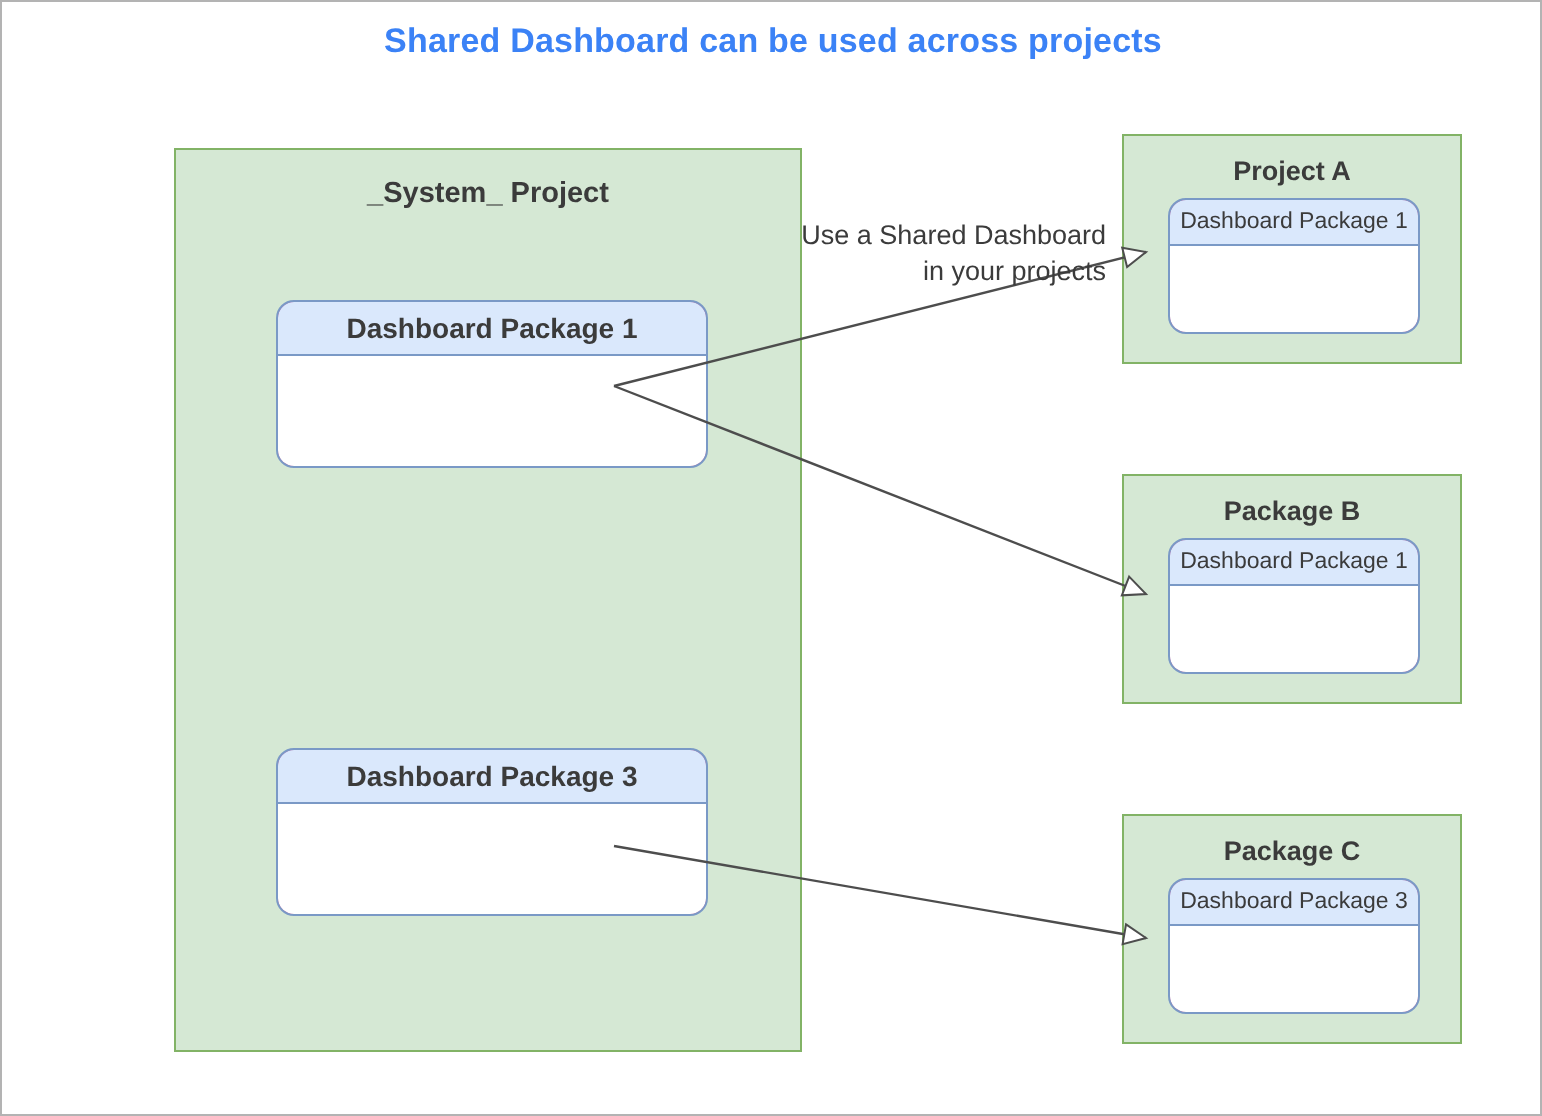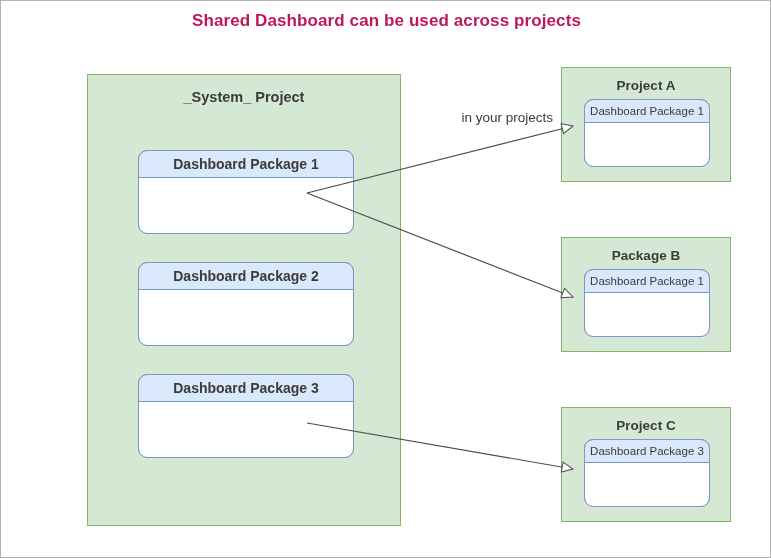--- a/index.html
+++ b/index.html
@@ -18,21 +18,21 @@
     font-family: "Liberation Sans", sans-serif;
   }
   #diagram-title {
     position: absolute;
     left: 0;
     top: 10px;
     width: 771px;
     text-align: center;
     font-size: 17px;
     font-weight: bold;
-    color: #be185d;
+    color: #3b82f6;
     letter-spacing: 0.1px;
   }
   .project-container {
     position: absolute;
     background: #d5e8d4;
     border: 1px solid #82b366;
     box-sizing: border-box;
   }
   .container-title {
     position: absolute;
@@ -145,24 +145,20 @@
   <div id="diagram-title">Shared Dashboard can be used across projects</div>
 
   <div class="project-container" id="system-project">
     <div class="container-title">_System_ Project</div>
 
     <div class="package pkg-large" id="pkg-1">
       <div class="package-header">Dashboard Package 1</div>
       <div class="package-body"></div>
     </div>
 
-    <div class="package pkg-large" id="pkg-2">
-      <div class="package-header">Dashboard Package 2</div>
-      <div class="package-body"></div>
-    </div>
 
     <div class="package pkg-large" id="pkg-3">
       <div class="package-header">Dashboard Package 3</div>
       <div class="package-body"></div>
     </div>
   </div>
 
   <div class="project-container right-container" id="project-a">
     <div class="container-title">Project A</div>
     <div class="package pkg-small">
@@ -173,21 +169,21 @@
 
   <div class="project-container right-container" id="project-b">
     <div class="container-title">Package B</div>
     <div class="package pkg-small">
       <div class="package-header">Dashboard Package 1</div>
       <div class="package-body"></div>
     </div>
   </div>
 
   <div class="project-container right-container" id="project-c">
-    <div class="container-title">Project C</div>
+    <div class="container-title">Package C</div>
     <div class="package pkg-small">
       <div class="package-header">Dashboard Package 3</div>
       <div class="package-body"></div>
     </div>
   </div>
 
   <svg id="edge-layer" viewBox="0 0 771 558" xmlns="http://www.w3.org/2000/svg">
     <defs>
       <marker id="open-arrow" markerWidth="14" markerHeight="12" refX="12" refY="6" orient="auto" markerUnits="userSpaceOnUse">
         <path d="M 1 1 L 12 6 L 1 11 z" fill="#ffffff" stroke="#4d4d4d" stroke-width="1"></path>
@@ -195,16 +191,17 @@
     </defs>
 
     <line x1="306" y1="192" x2="572" y2="125" stroke="#4d4d4d" stroke-width="1.2" marker-end="url(#open-arrow)"></line>
 
     <line x1="306" y1="192" x2="572" y2="296" stroke="#4d4d4d" stroke-width="1.2" marker-end="url(#open-arrow)"></line>
 
     <line x1="306" y1="422" x2="572" y2="468" stroke="#4d4d4d" stroke-width="1.2" marker-end="url(#open-arrow)"></line>
   </svg>
 
   <div id="edge-label">
+    <span class="line1">Use a Shared Dashboard</span>
     <span class="line2">in your projects</span>
   </div>
 
 </div>
 
 </body></html>

